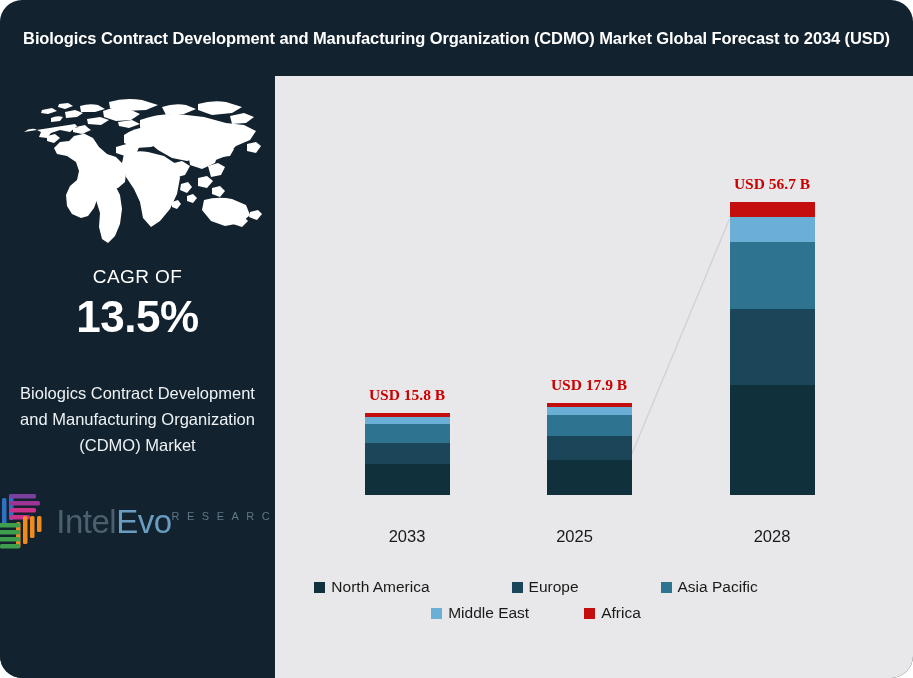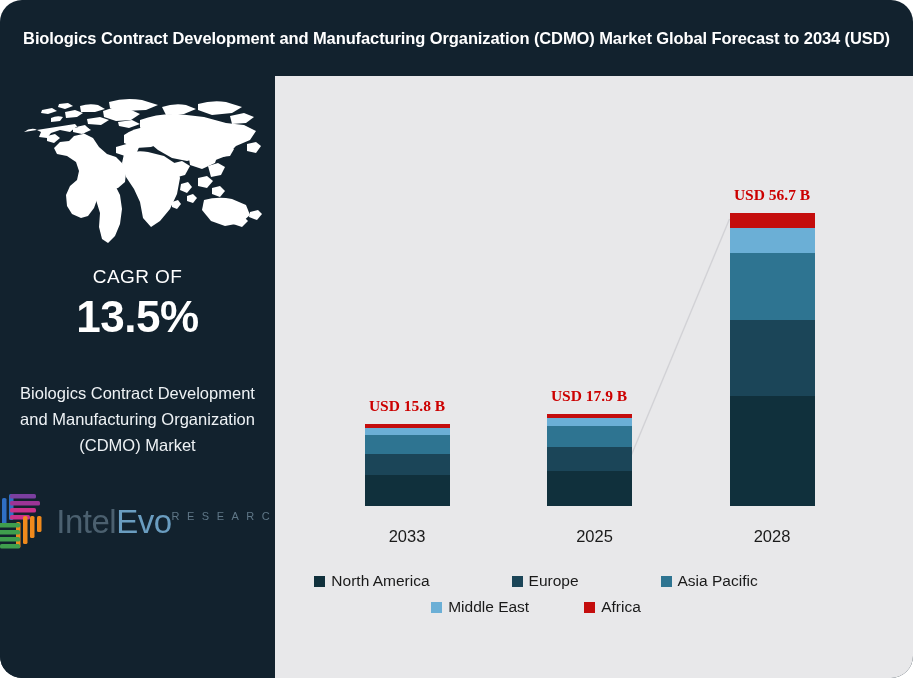--- a/index.html
+++ b/index.html
@@ -142,21 +142,21 @@
   .plot-area {
     position: absolute;
     left: 0;
     top: 0;
     width: 638px;
     height: 602px;
   }
 
   .bar-group {
     position: absolute;
-    bottom: 172px;
+    bottom: 183px;
     margin-top: 40px;
   }
   .bar-stack {
     position: relative;
     width: 100%;
     display: flex;
     flex-direction: column;
   }
   .seg { width: 100%; }
 
@@ -183,21 +183,21 @@
     position: absolute;
     stroke: #d2d2d6;
     stroke-width: 1.4px;
     fill: none;
   }
 
   
   .legend {
     position: absolute;
     left: 0;
-    bottom: 62px;
+    bottom: 56px;
     width: 522px;
     text-align: right;
   }
   .legend-row {
     display: flex;
     justify-content: center;
     align-items: center;
   }
   .legend-row.row1 { gap: 82px; }
   .legend-row.row2 { gap: 55px; margin-top: 8px; }
@@ -322,21 +322,21 @@
         <div class="bar-group" style="left: 271.5px; width: 85px; height: 92.4991px;">
           <div class="bar-total" style="bottom: 101.499px;">USD 17.9 B</div>
           <div class="bar-stack" style="height: 92.4991px;">
             <div class="seg" style="background: rgb(196, 13, 13); height: 4.65079px;"></div>
             <div class="seg" style="background: rgb(107, 175, 214); height: 7.75132px;"></div>
             <div class="seg" style="background: rgb(46, 116, 145); height: 21.1869px;"></div>
             <div class="seg" style="background: rgb(27, 69, 88); height: 23.7707px;"></div>
             <div class="seg" style="background: rgb(16, 48, 60); height: 35.1393px;"></div>
           </div>
         </div>
-        <div class="tick-label" style="left: 277px; width: 85px;">2025</div>
+        <div class="tick-label" style="left: 257px; width: 85px;">2025</div>
         <div class="bar-group" style="left: 454.5px; width: 85px; height: 293px;">
           <div class="bar-total" style="bottom: 302px;">USD 56.7 B</div>
           <div class="bar-stack" style="height: 293px;">
             <div class="seg" style="background: rgb(196, 13, 13); height: 14.9859px;"></div>
             <div class="seg" style="background: rgb(107, 175, 214); height: 24.8042px;"></div>
             <div class="seg" style="background: rgb(46, 116, 145); height: 67.1781px;"></div>
             <div class="seg" style="background: rgb(27, 69, 88); height: 75.963px;"></div>
             <div class="seg" style="background: rgb(16, 48, 60); height: 110.069px;"></div>
           </div>
         </div>

